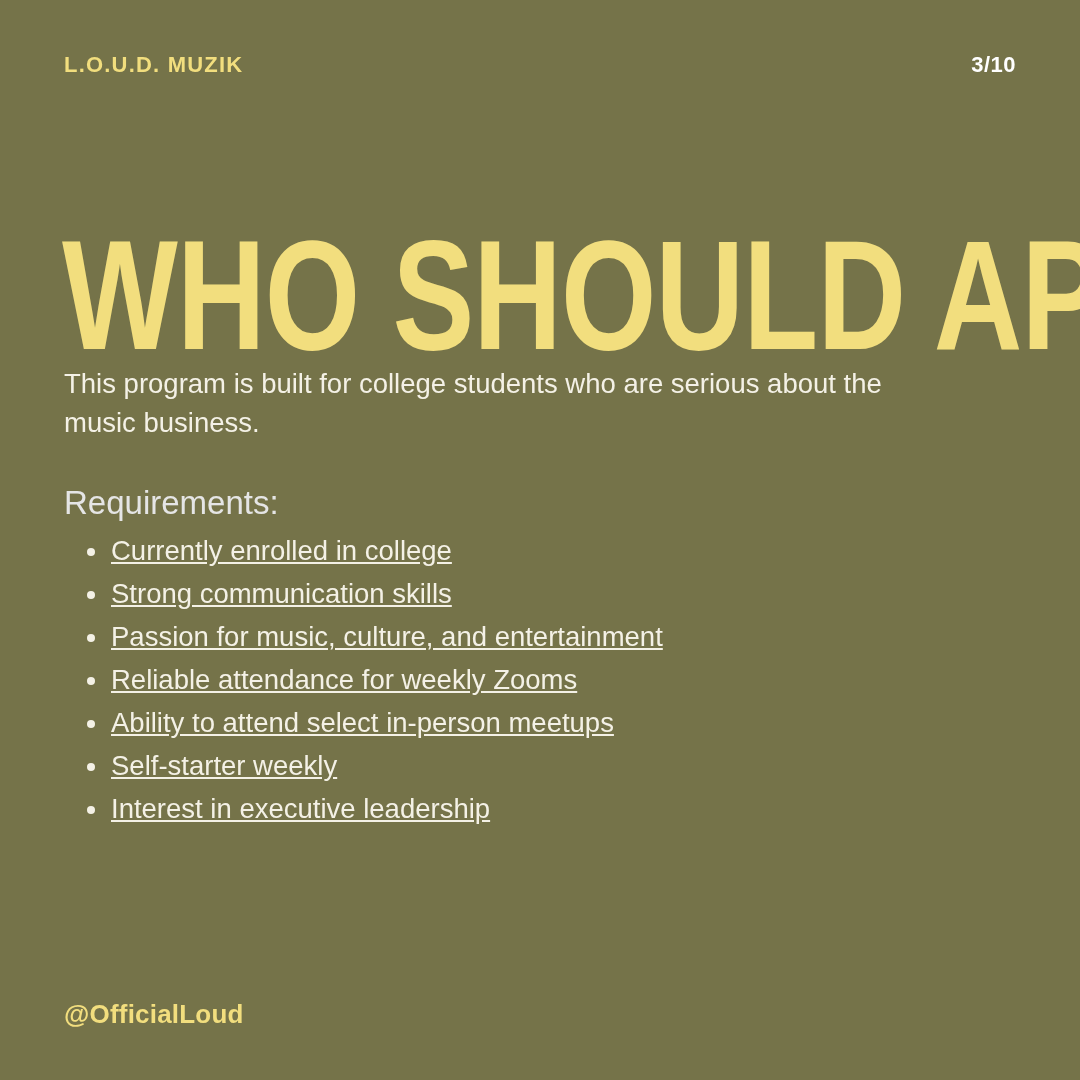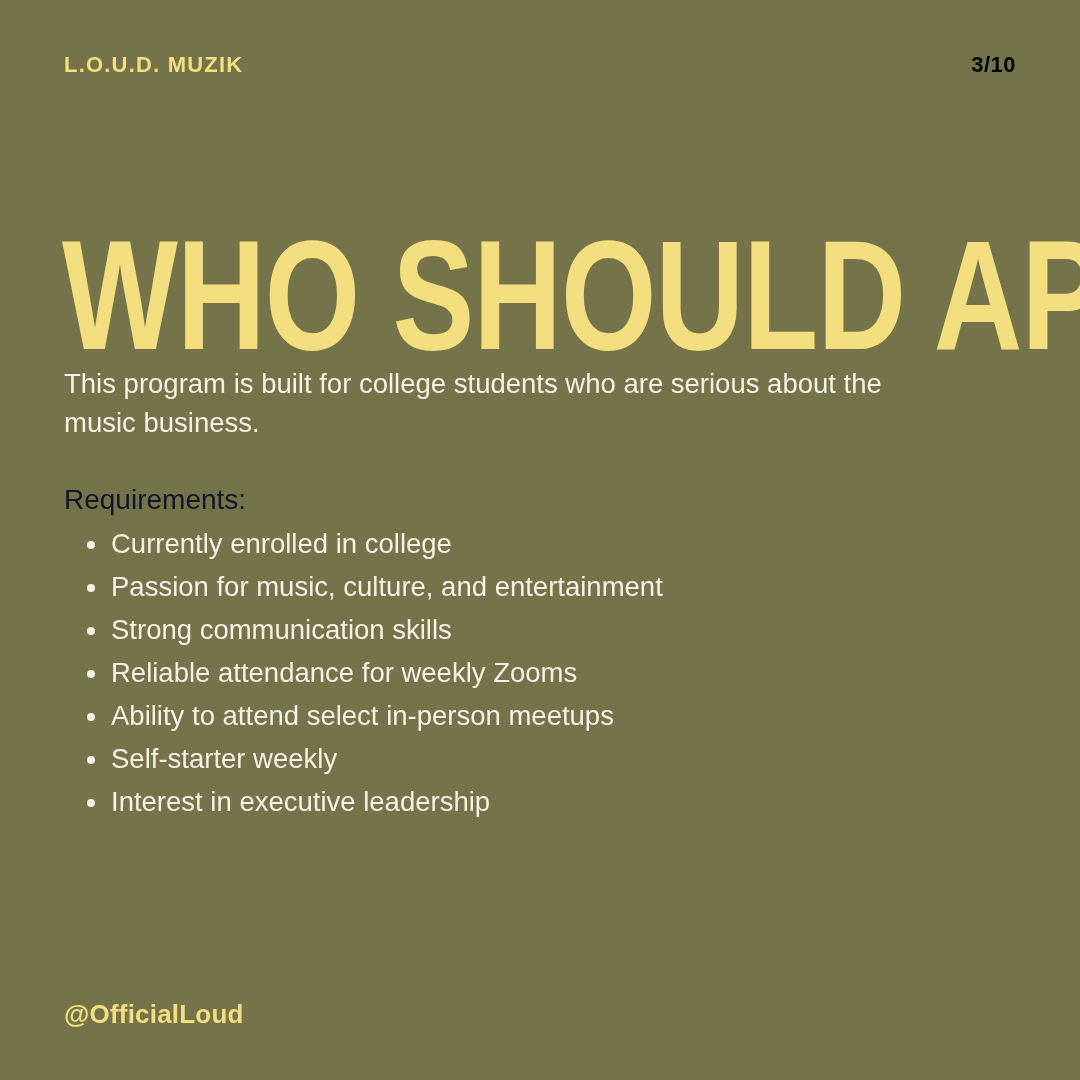--- a/index.html
+++ b/index.html
@@ -30,21 +30,21 @@
     align-items: center;
     justify-content: space-between;
   }
   .brand {
     color: #F2DE7E;
     font-size: 22px;
     font-weight: bold;
     letter-spacing: 1.2px;
   }
   .page-counter {
-    color: #000000;
+    color: #ffffff;
     font-size: 22px;
     font-weight: bold;
     letter-spacing: 0.5px;
   }
   .headline {
     position: absolute;
     top: 130px;
     left: 62px;
     right: 60px;
     color: #F2DE7E;
@@ -65,37 +65,38 @@
     margin-top: 32px;
   }
   .intro {
     color: #F4F1E6;
     font-size: 27.5px;
     line-height: 1.42;
     margin: 0 0 38px 0;
     max-width: 880px;
   }
   .req-label {
-    color: #0f172a;
-    font-size: 28px;
+    color: #e5e5e5;
+    font-size: 33px;
     line-height: 1.4;
     margin: 0 0 6px 0;
   }
   ul.req-list {
     list-style: none;
     margin: 0;
     padding: 0;
   }
   ul.req-list li {
     position: relative;
     color: #F4F1E6;
     font-size: 27.5px;
     line-height: 1.4;
     padding-left: 47px;
     margin-bottom: 4.5px;
+    text-decoration: underline;
   }
   ul.req-list li::before {
     content: "";
     position: absolute;
     left: 23px;
     top: 16px;
     width: 8px;
     height: 8px;
     border-radius: 50%;
     background: #F4F1E6;
@@ -121,22 +122,22 @@
     <div class="page-counter">3/10</div>
   </div>
 
   <h1 class="headline">WHO SHOULD APPLY?</h1>
 
   <div class="body-area">
     <p class="intro">This program is built for college students who are serious about the music business.</p>
     <p class="req-label">Requirements:</p>
     <ul class="req-list">
       <li>Currently enrolled in college</li>
+      <li>Strong communication skills</li>
       <li>Passion for music, culture, and entertainment</li>
-      <li>Strong communication skills</li>
       <li>Reliable attendance for weekly Zooms</li>
       <li>Ability to attend select in-person meetups</li>
       <li>Self-starter weekly</li>
       <li>Interest in executive leadership</li>
     </ul>
   </div>
 
   <div class="handle">@OfficialLoud</div>
 
 </div>

